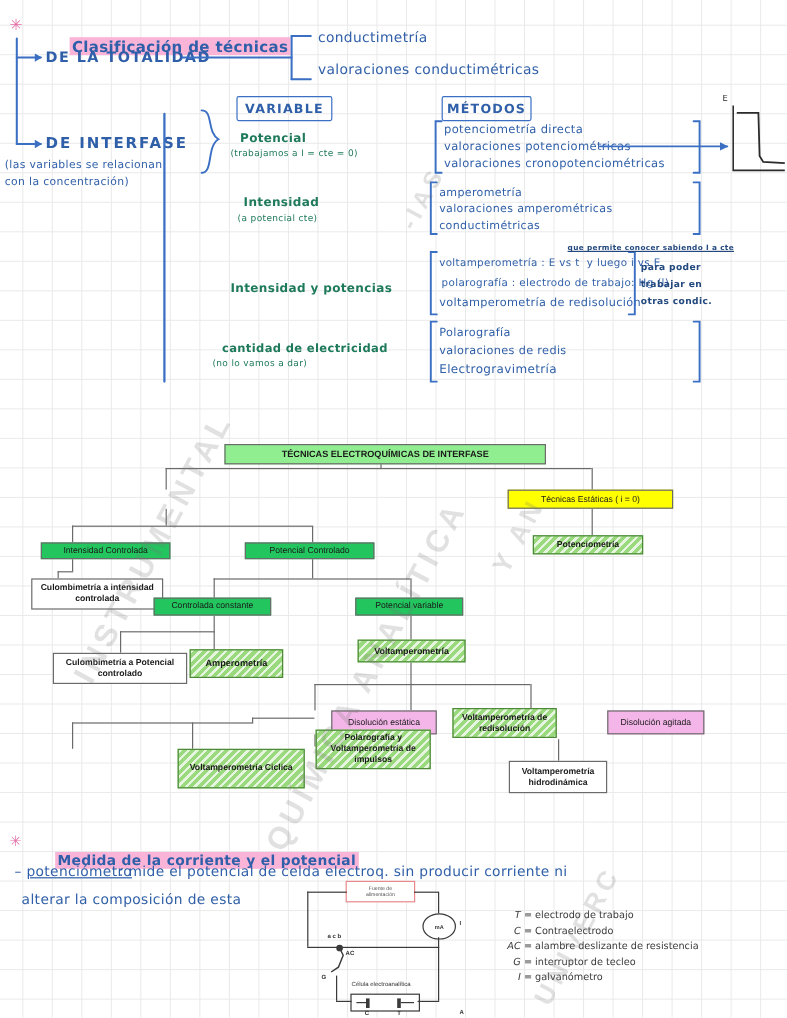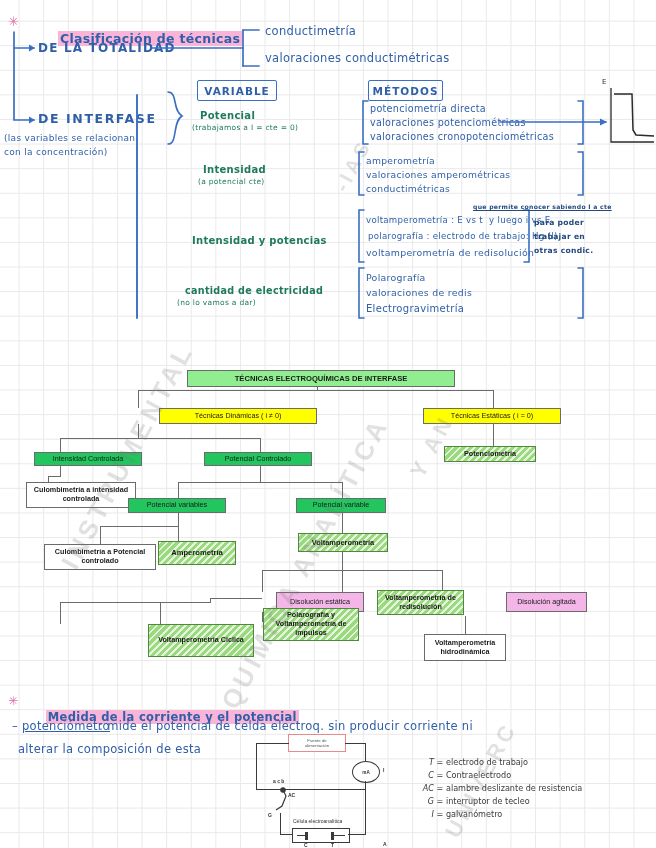--- a/index.html
+++ b/index.html
@@ -291,33 +291,32 @@
     <div class="conn h" style="left:210px;top:250px;width:52px;"></div>
     <div class="conn v" style="left:210px;top:250px;height:5px;"></div>
     <div class="conn v" style="left:160px;top:254px;height:22px;"></div>
 
     <div class="conn h" style="left:310px;top:254px;width:34px;"></div>
     <div class="conn h" style="left:412px;top:254px;width:30px;"></div>
     <div class="conn v" style="left:465px;top:268px;height:18px;"></div>
 
     <div class="node n-green" style="left:187px;top:22px;width:268px;height:17px;font-size:7.6px;">TÉCNICAS ELECTROQUÍMICAS DE INTERFASE</div>
 
-    <div class="node n-yellow" style="left:159px;top:60px;width:158px;height:16px;">Técnicas Dinámicas ( i ≠ 0)</div>
 
     <div class="node n-yellow" style="left:423px;top:60px;width:138px;height:16px;">Técnicas Estáticas ( i = 0)</div>
 
     <div class="node n-blue" style="left:34px;top:104px;width:108px;height:14px;">Intensidad Controlada</div>
 
     <div class="node n-blue" style="left:204px;top:104px;width:108px;height:14px;">Potencial Controlado</div>
 
     <div class="node n-hatch" style="left:444px;top:98px;width:92px;height:16px;">Potenciometría</div>
 
     <div class="node n-white" style="left:26px;top:134px;width:110px;height:26px;">Culombimetría a intensidad controlada</div>
 
-    <div class="node n-blue" style="left:128px;top:150px;width:98px;height:15px;">Potencial variables</div>
+    <div class="node n-blue" style="left:128px;top:150px;width:98px;height:15px;">Controlada constante</div>
 
     <div class="node n-blue" style="left:296px;top:150px;width:90px;height:15px;">Potencial variable</div>
 
     <div class="node n-white" style="left:44px;top:196px;width:112px;height:26px;">Culombimetría a Potencial controlado</div>
 
     <div class="node n-hatch" style="left:158px;top:193px;width:78px;height:24px;font-size:7.6px;">Amperometría</div>
 
     <div class="node n-hatch" style="left:298px;top:185px;width:90px;height:19px;font-size:7.4px;">Voltamperometría</div>
 
     <div class="node n-pink" style="left:276px;top:244px;width:88px;height:20px;">Disolución estática</div>

